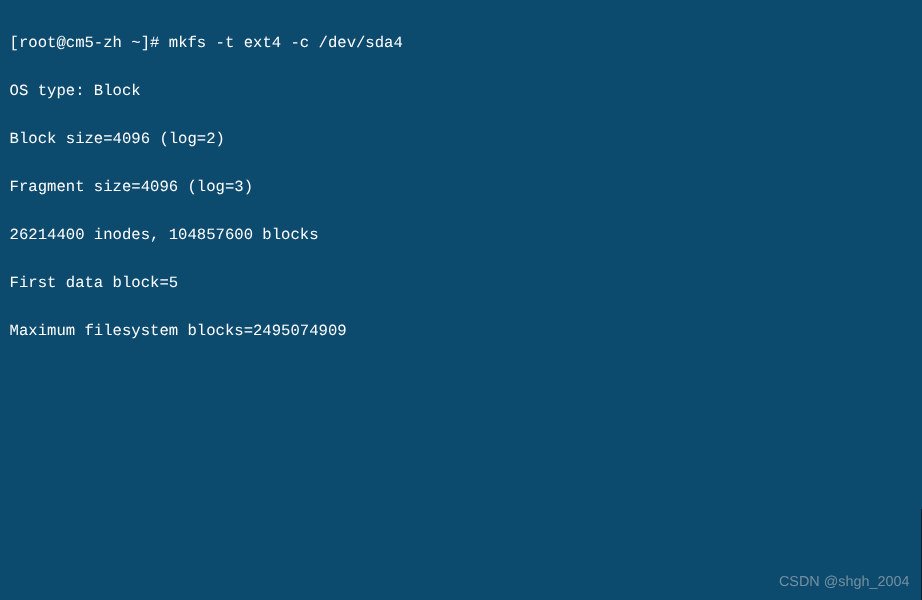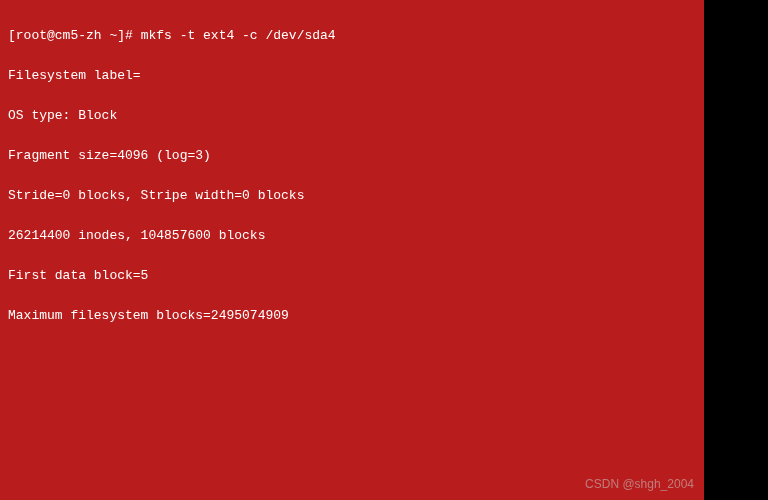--- a/index.html
+++ b/index.html
@@ -4,23 +4,23 @@
 <style>
   html, body {
     margin: 0;
     padding: 0;
     width: 768px;
     height: 500px;
     background: #000;
     overflow: hidden;
   }
   .terminal {
-    width: 704px;
+    width: 768px;
     height: 500px;
-    background: #b91c1c;
+    background: #0c4a6e;
     color: #fff;
     font-family: "Courier New", Courier, monospace;
     font-size: 13px;
     line-height: 20px;
     padding: 6px 8px;
     box-sizing: border-box;
     white-space: pre-wrap;
     position: relative;
   }
   .prompt-user { color: #fff; }
@@ -32,24 +32,23 @@
     font-family: Arial, sans-serif;
     font-size: 12px;
   }
   .line { display: block; }
 </style>
 </head>
 <body>
 
 <div class="terminal">
 <span class="line"><span class="prompt-user">[root@cm5-zh ~]#</span> <span>mkfs -t ext4 -c /dev/sda4</span></span>
-<span class="line">Filesystem label=</span>
 <span class="line">OS type: Block</span>
+<span class="line">Block size=4096 (log=2)</span>
 <span class="line">Fragment size=4096 (log=3)</span>
-<span class="line">Stride=0 blocks, Stripe width=0 blocks</span>
 <span class="line">26214400 inodes, 104857600 blocks</span>
 <span class="line">First data block=5</span>
 <span class="line">Maximum filesystem blocks=2495074909</span>
 
 
 
 
 
 
 <span class="line"></span>

